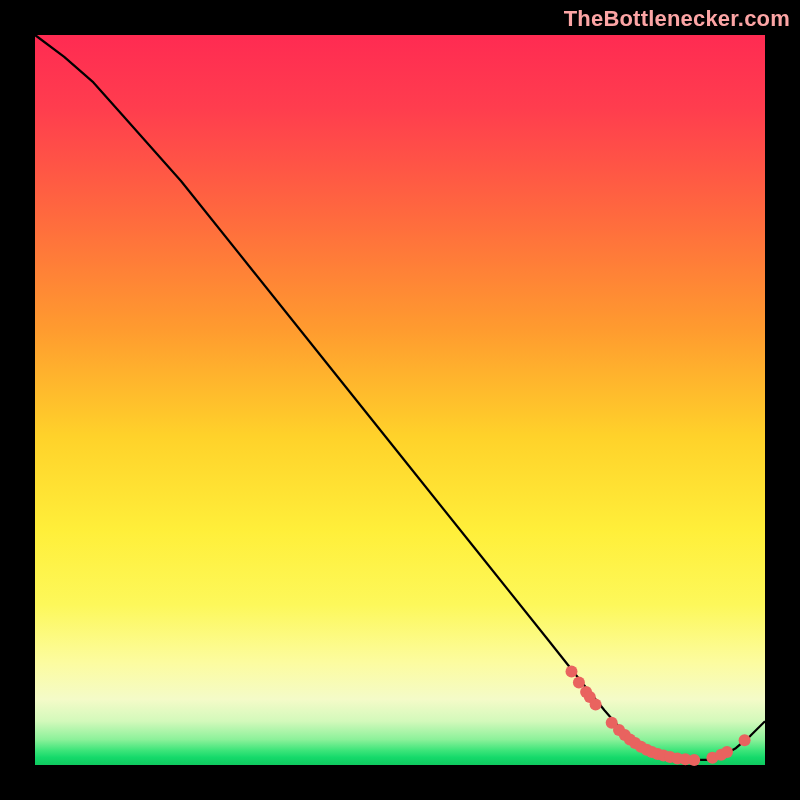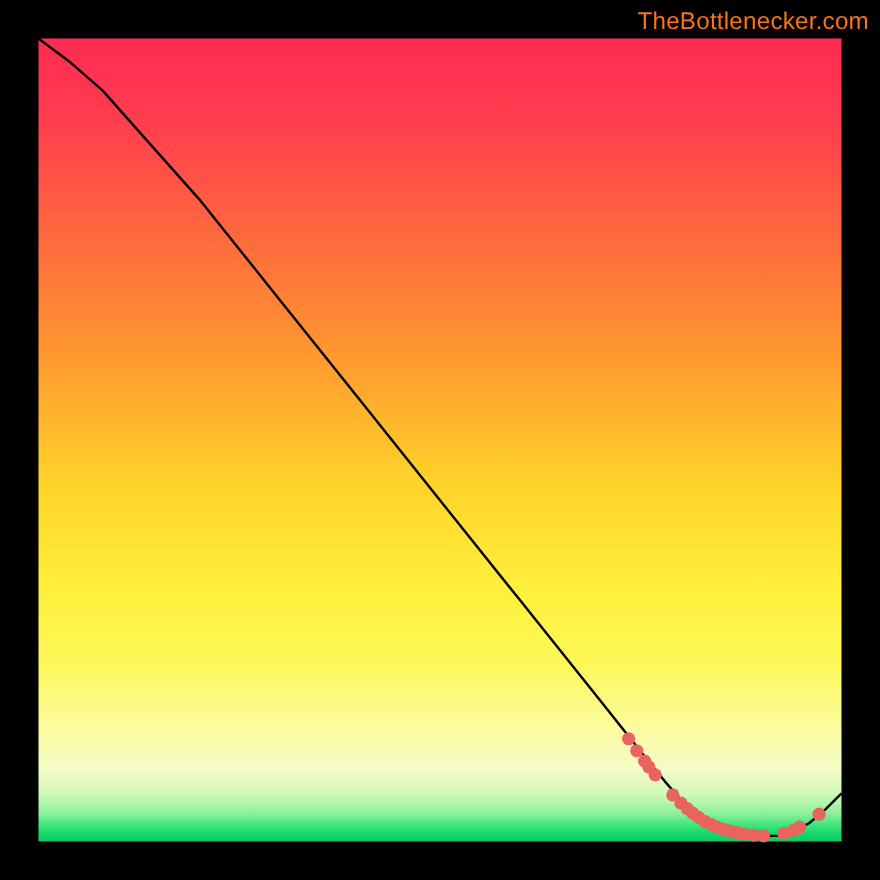--- a/index.html
+++ b/index.html
@@ -48,23 +48,23 @@
     left: 0;
     top: 0;
     width: 730px;
     height: 730px;
     overflow: visible;
   }
   .watermark {
     position: absolute;
     top: 6px;
     right: 10px;
-    color: #f97316;
+    color: #fca5a5;
     font-size: 22px;
-    font-weight: 400;
+    font-weight: 700;
     letter-spacing: 0.2px;
     user-select: none;
   }
 </style>
 </head>
 <body>
 
 <div class="frame">
 
   <div class="watermark">TheBottlenecker.com</div>

